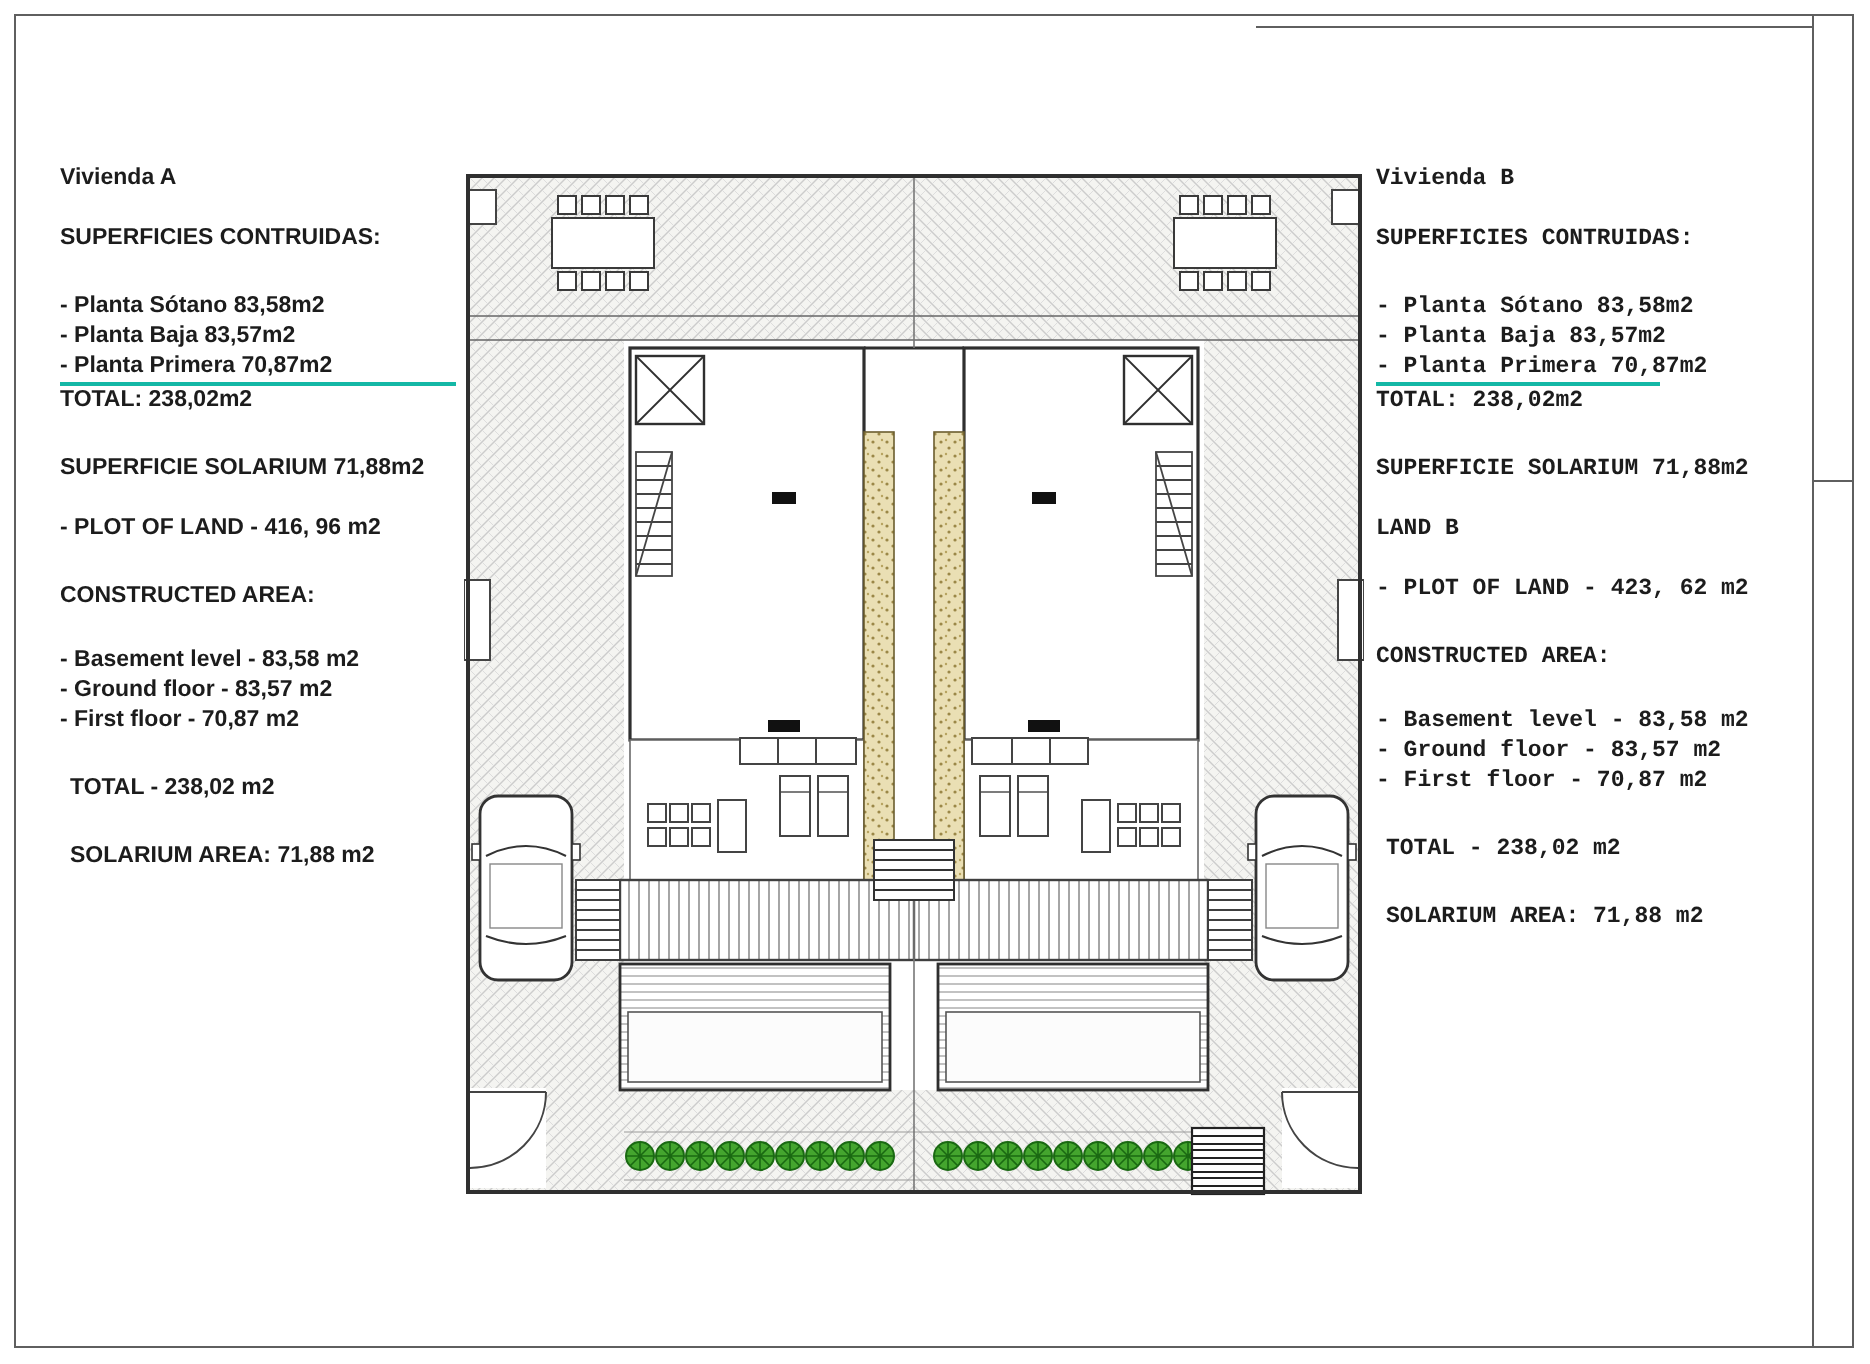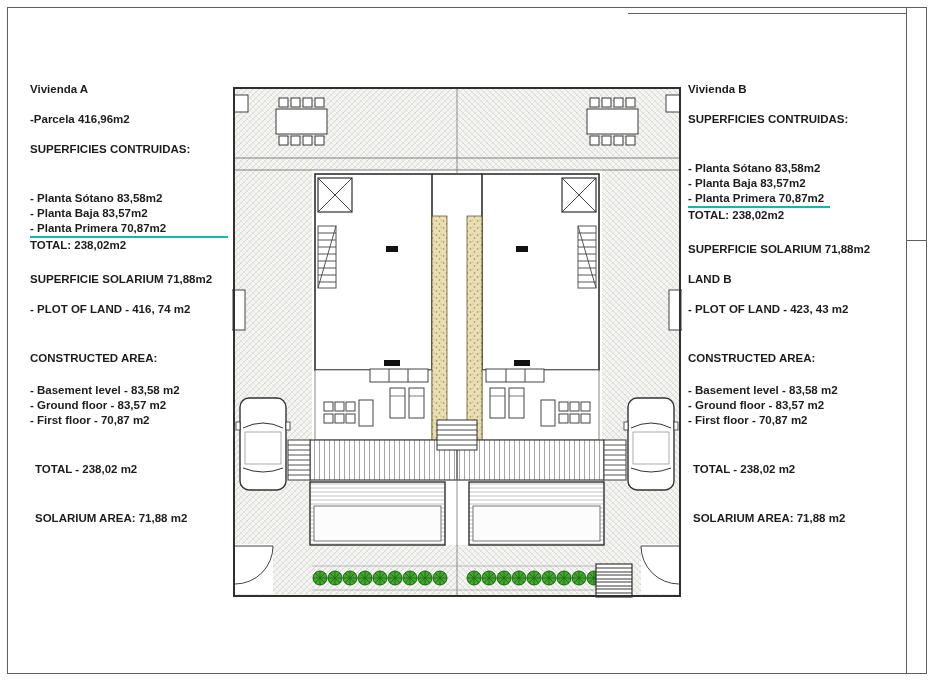--- a/index.html
+++ b/index.html
@@ -5,70 +5,69 @@
   * { margin:0; padding:0; box-sizing:border-box; }
   html,body { width:935px; height:682px; background:#ffffff; font-family:"Liberation Sans", sans-serif; overflow:hidden; }
   .sheet { position:absolute; left:0; top:0; width:935px; height:682px; background:#ffffff; }
   .sheet-border { position:absolute; left:7px; top:7px; width:920px; height:667px; border:1.2px solid #5f5f5f; }
   .tb-vline { position:absolute; left:906px; top:7px; width:1px; height:667px; background:#5f5f5f; }
   .tb-topline { position:absolute; left:628px; top:13px; width:279px; height:1px; background:#5f5f5f; }
   .tb-tick { position:absolute; left:906px; top:240px; width:21px; height:1px; background:#5f5f5f; }
 
   .panel { position:absolute; width:210px; font-size:11.5px; font-weight:bold; color:#1c1c1c; }
   .panel-left { left:30px; top:82px; }
-  .panel-right { left:688px; top:82px; }
+  .panel-right { left:688px; top:82px;font-family:Liberation Mono, monospace; }
   .ln { line-height:15px; white-space:nowrap; }
   .g15 { margin-top:15px; }
   .g17 { margin-top:17px; }
-  .g19 { margin-top:34px; }
+  .g19 { margin-top:19px; }
   .g35 { margin-top:19px; }
   .ind { padding-left:5px; }
   .underline-ext { border-bottom:2px solid #14b8a6; width:198px; }
   .panel-right .underline-ext { width:142px; }
 
   .plan { position:absolute; left:232px; top:86px; width:450px; height:512px; }
   .plan svg { display:block; width:100%; height:100%; }
 </style>
 </head>
 <body>
 
 <div class="sheet">
   <div class="sheet-border"></div>
   <div class="tb-vline"></div>
   <div class="tb-topline"></div>
   <div class="tb-tick"></div>
 
   <div class="panel panel-left">
     <div class="ln">Vivienda A</div>
-    <div class="ln g15">-Parcela 416,96m2</div>
     <div class="ln g15">SUPERFICIES CONTRUIDAS:</div>
     <div class="ln g19">- Planta Sótano 83,58m2</div>
     <div class="ln">- Planta Baja 83,57m2</div>
     <div class="ln underline-ext">- Planta Primera 70,87m2</div>
     <div class="ln">TOTAL: 238,02m2</div>
     <div class="ln g35">SUPERFICIE SOLARIUM 71,88m2</div>
-    <div class="ln g15">- PLOT OF LAND - 416, 74 m2</div>
+    <div class="ln g15">- PLOT OF LAND - 416, 96 m2</div>
     <div class="ln g19">CONSTRUCTED AREA:</div>
     <div class="ln g17">- Basement level - 83,58 m2</div>
     <div class="ln">- Ground floor - 83,57 m2</div>
     <div class="ln">- First floor - 70,87 m2</div>
     <div class="ln g19 ind">TOTAL - 238,02 m2</div>
     <div class="ln g19 ind">SOLARIUM AREA: 71,88 m2</div>
   </div>
 
   <div class="panel panel-right">
     <div class="ln">Vivienda B</div>
     <div class="ln g15">SUPERFICIES CONTRUIDAS:</div>
     <div class="ln g19">- Planta Sótano 83,58m2</div>
     <div class="ln">- Planta Baja 83,57m2</div>
     <div class="ln underline-ext">- Planta Primera 70,87m2</div>
     <div class="ln">TOTAL: 238,02m2</div>
     <div class="ln g35">SUPERFICIE SOLARIUM 71,88m2</div>
     <div class="ln g15">LAND B</div>
-    <div class="ln g15">- PLOT OF LAND - 423, 43 m2</div>
+    <div class="ln g15">- PLOT OF LAND - 423, 62 m2</div>
     <div class="ln g19">CONSTRUCTED AREA:</div>
     <div class="ln g17">- Basement level - 83,58 m2</div>
     <div class="ln">- Ground floor - 83,57 m2</div>
     <div class="ln">- First floor - 70,87 m2</div>
     <div class="ln g19 ind">TOTAL - 238,02 m2</div>
     <div class="ln g19 ind">SOLARIUM AREA: 71,88 m2</div>
   </div>
 
   <div class="plan">
     <svg viewBox="0 0 450 512" xmlns="http://www.w3.org/2000/svg">

